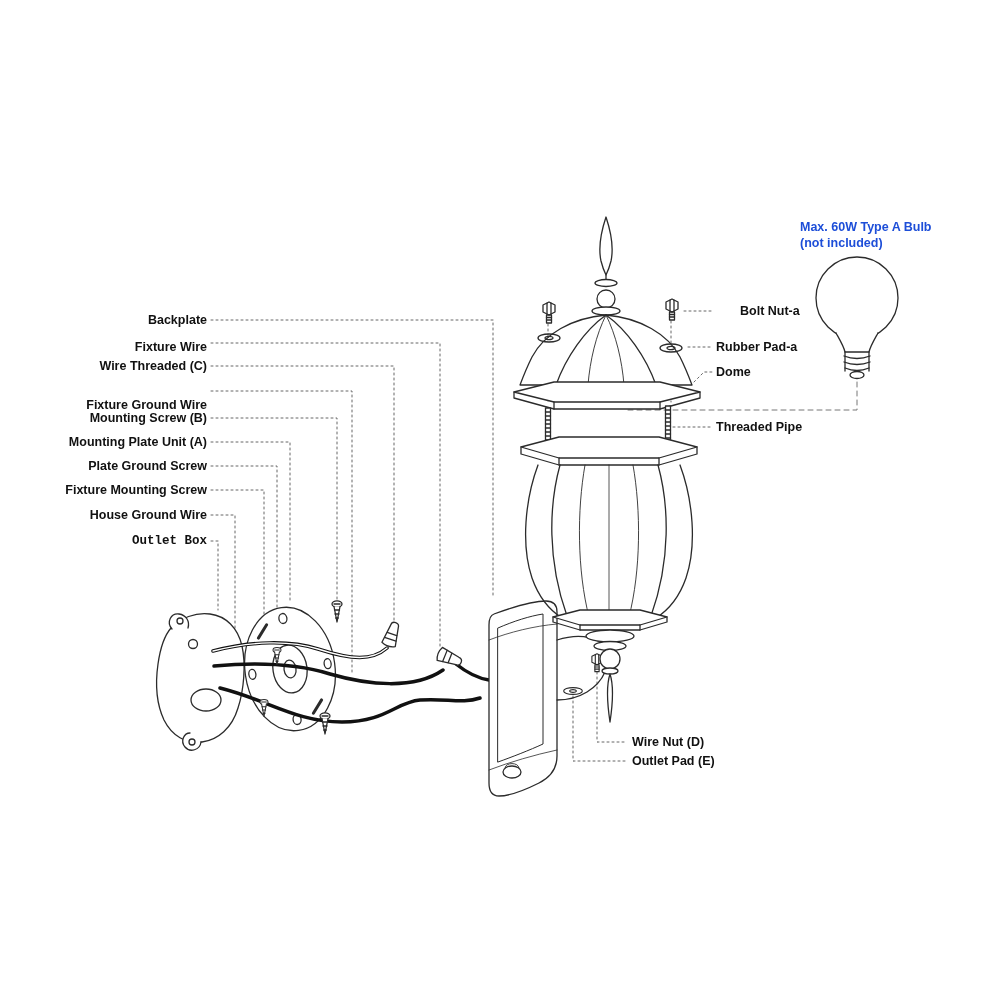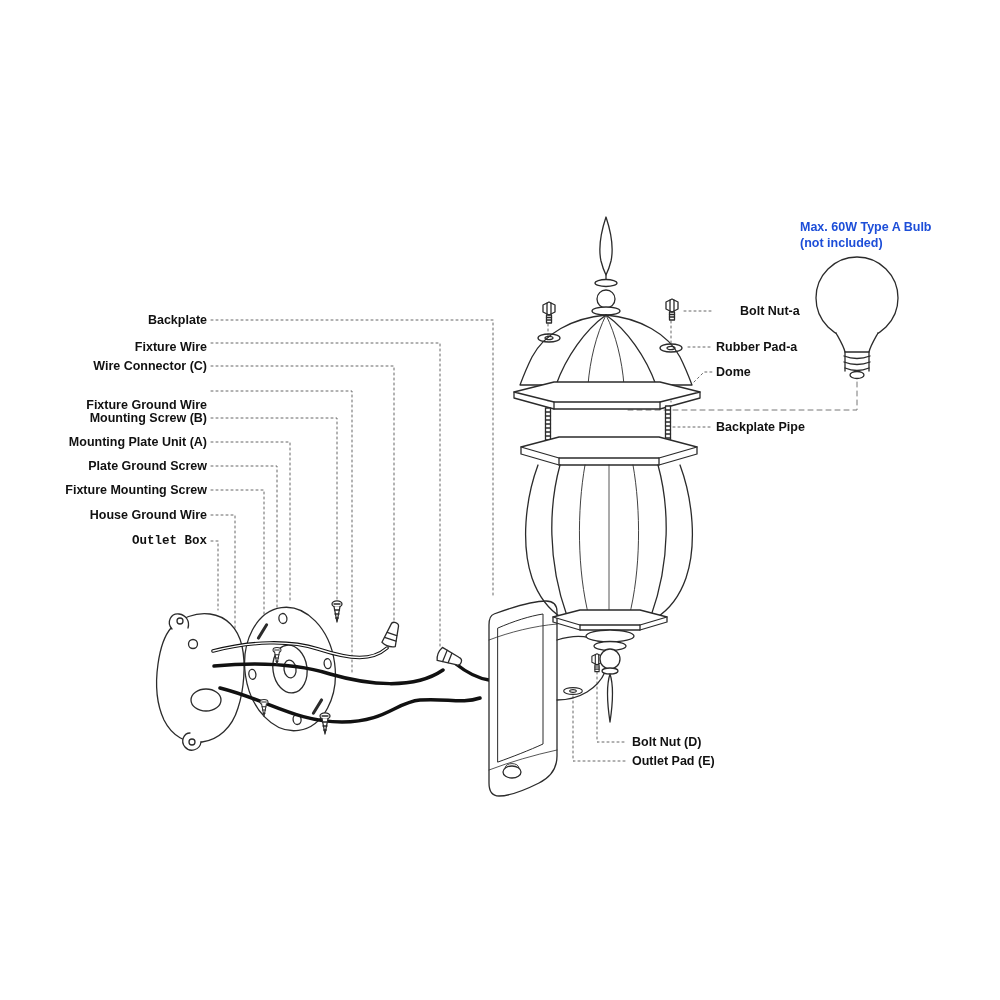--- a/index.html
+++ b/index.html
@@ -230,34 +230,34 @@
         <path d="M844,362 Q857,367 870,362"></path>
         <path d="M845,368 Q857,373 869,368"></path>
         <ellipse cx="857" cy="375" rx="7" ry="3.5" fill="#fff"></ellipse>
       </g>
 
     </g>
   </svg>
 
   <div class="lbl r" style="right:793px; top:313px;">Backplate</div>
   <div class="lbl r" style="right:793px; top:340px;">Fixture Wire</div>
-  <div class="lbl r" style="right:793px; top:359px;">Wire Connector (C)</div>
+  <div class="lbl r" style="right:793px; top:359px;">Wire Threaded (C)</div>
   <div class="lbl r" style="right:793px; top:398px;">Fixture Ground Wire</div>
   <div class="lbl r" style="right:793px; top:411px;margin-left:45px;">Mounting Screw (B)</div>
   <div class="lbl r" style="right:793px; top:435px;margin-left:48px;">Mounting Plate Unit (A)</div>
   <div class="lbl r" style="right:793px; top:459px;">Plate Ground Screw</div>
   <div class="lbl r" style="right:793px; top:483px;">Fixture Mounting Screw</div>
   <div class="lbl r" style="right:793px; top:508px;">House Ground Wire</div>
   <div class="lbl r" style="right:793px; top:534px;font-family:Liberation Mono, monospace;">Outlet Box</div>
 
   <div class="lbl" style="left:716px; top:304px;margin-left:24px;">Bolt Nut-a</div>
   <div class="lbl" style="left:716px; top:340px;">Rubber Pad-a</div>
   <div class="lbl" style="left:716px; top:365px;">Dome</div>
-  <div class="lbl" style="left:716px; top:420px;">Backplate Pipe</div>
-  <div class="lbl" style="left:632px; top:735px;">Bolt Nut (D)</div>
+  <div class="lbl" style="left:716px; top:420px;">Threaded Pipe</div>
+  <div class="lbl" style="left:632px; top:735px;">Wire Nut (D)</div>
   <div class="lbl" style="left:632px; top:754px;">Outlet Pad (E)</div>
 
   <div class="note" style="left:800px; top:219px;">
     <div>Max. 60W Type A Bulb</div>
     <div>(not included)</div>
   </div>
 
 </div>
 
 </body></html>

